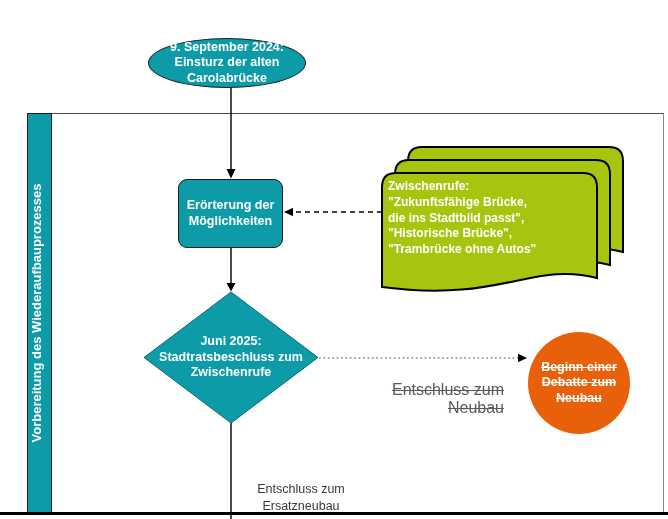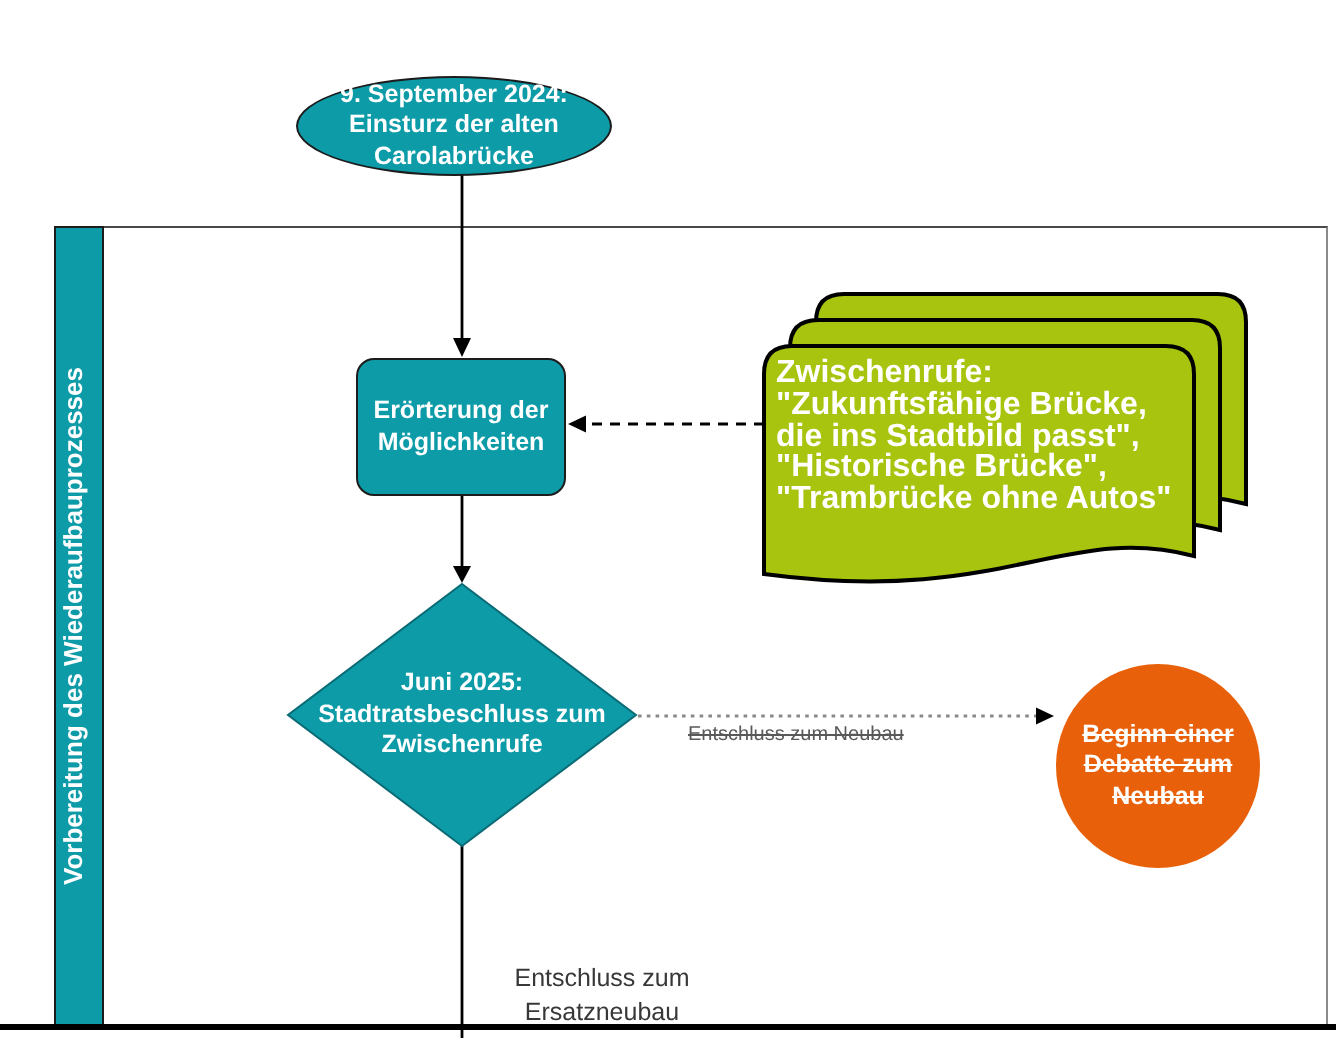--- a/index.html
+++ b/index.html
@@ -42,36 +42,36 @@
   #start-event .shape-label{width:100%;height:100%; font-size:12.5px;}
   #process-box{
     left:178px; top:179px; width:105px; height:69px;
     background:var(--teal); border:1px solid #1c1c1c; border-radius:9px;
     z-index:3; box-sizing:border-box;
   }
   #process-box .shape-label{width:100%;height:100%;}
   #documents-svg{ left:380px; top:145px; z-index:3; }
   #documents-label{
     left:388px; top:179px; width:206px; height:80px;
-    color:#fff; font-weight:bold; font-size:16px; line-height:15.8px;
+    color:#fff; font-weight:bold; font-size:12px; line-height:15.8px;
     text-align:left; white-space:pre-line; z-index:4;
   }
   #decision-svg{ left:143px; top:291px; z-index:3; }
   #decision-label{
     left:143px; top:291px; width:176px; height:133px; z-index:4;
   }
   #rejected-circle{
     left:528px; top:332px; width:102px; height:102px;
     background:var(--orange); border-radius:50%; z-index:3;
   }
   #rejected-circle .shape-label{width:100%;height:100%; text-decoration:line-through;}
   
   #edge-label-neubau{
-    left:344px; top:362px; width:160px; z-index:4;
-    color:var(--muted); font-size:10px; text-align:left;
+    left:344px; top:381px; width:160px; z-index:4;
+    color:var(--muted); font-size:16px; text-align:right;
     text-decoration:line-through; white-space:pre-line;
   }
   #edge-label-ersatzneubau{
     left:230px; top:481px; width:142px; z-index:4;
     color:var(--dark); font-size:12.5px; line-height:17px; text-align:center;
     white-space:pre-line;
   }
   
   #connectors{ left:0; top:0; z-index:2; pointer-events:none; }
   

